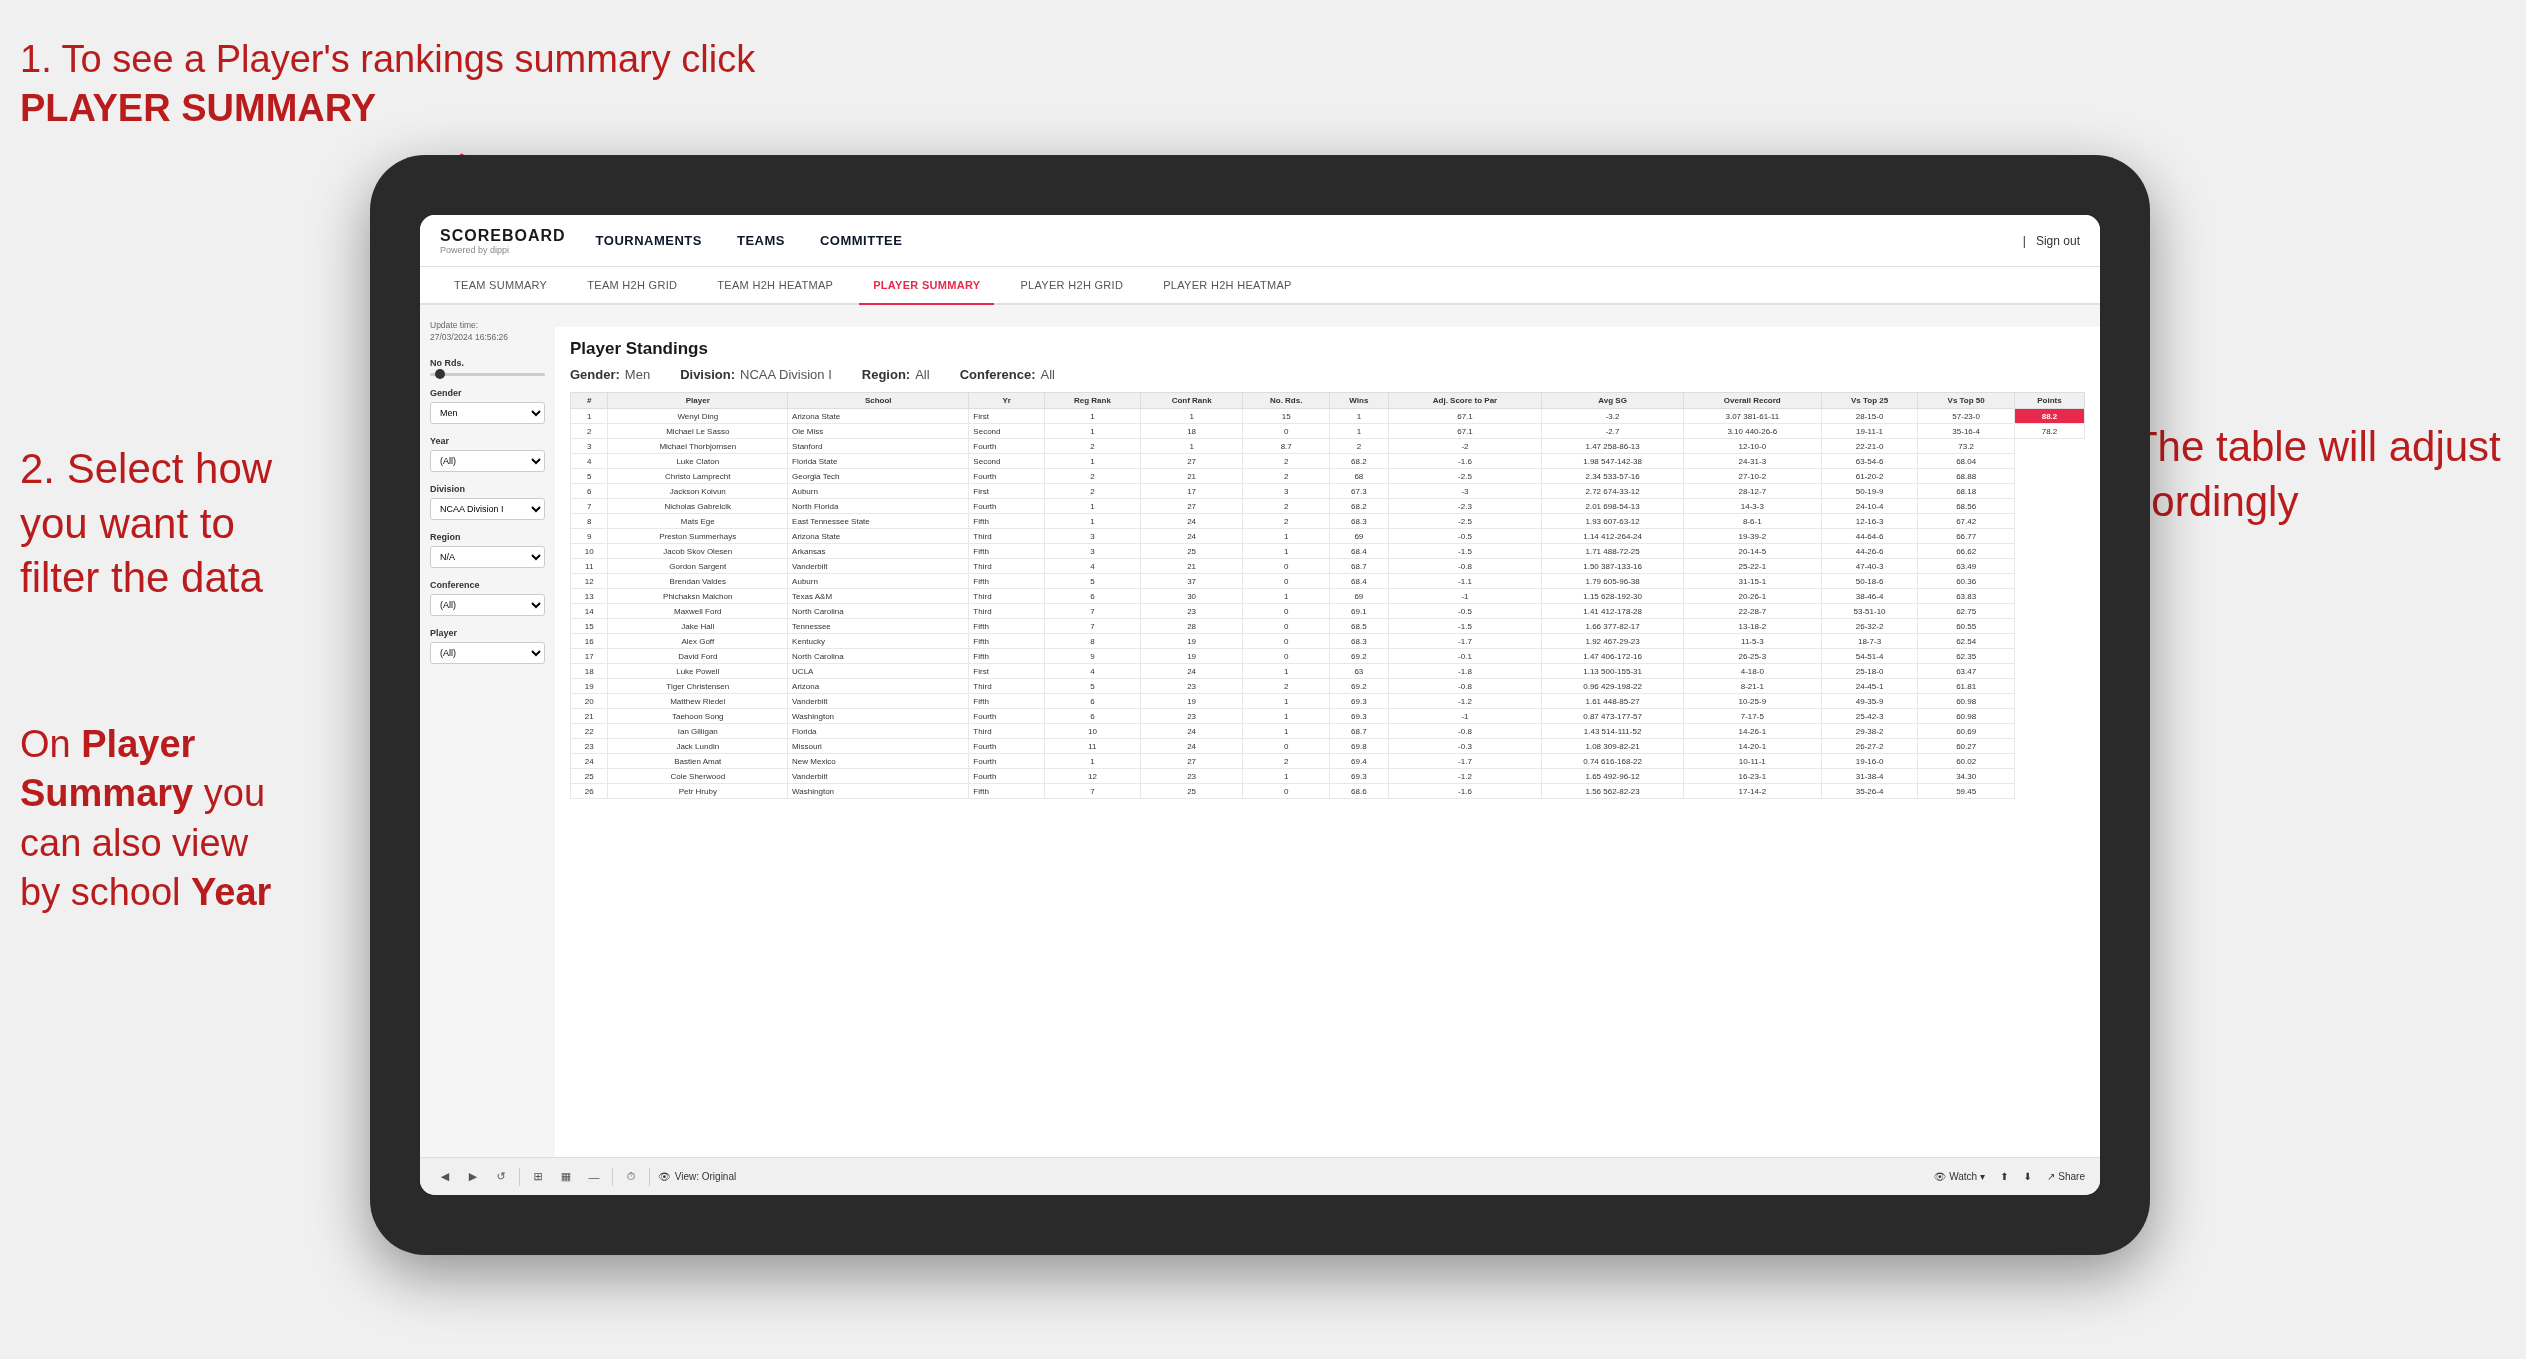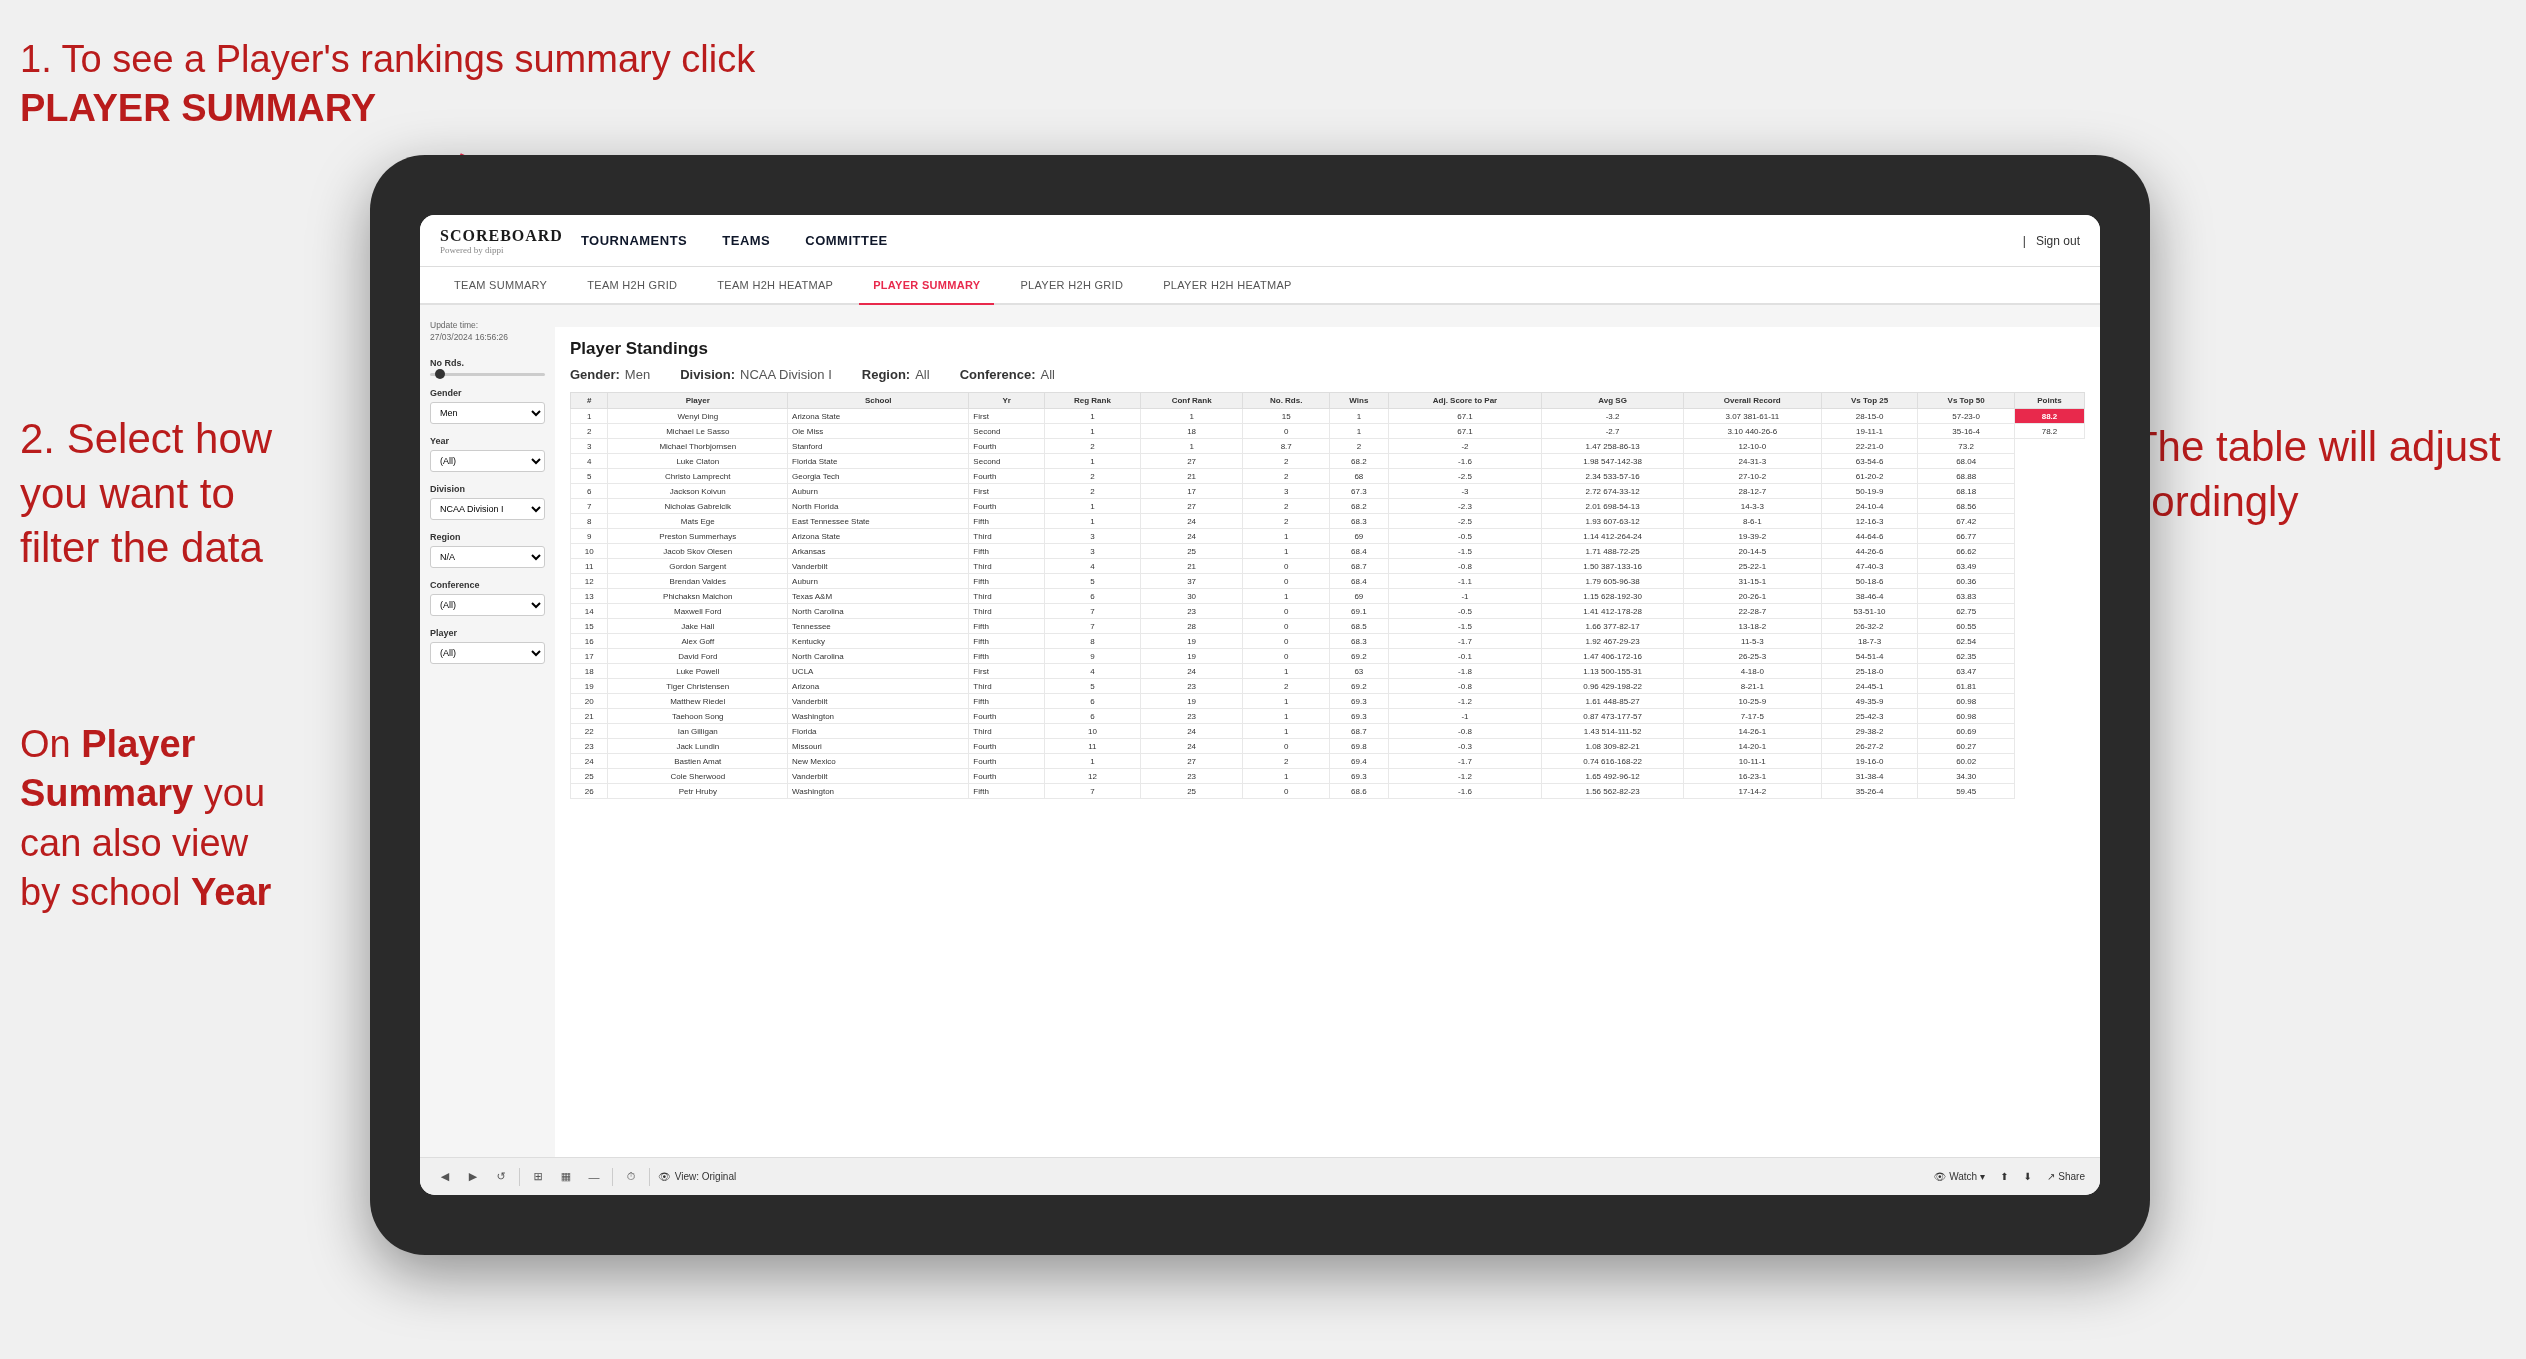--- a/index.html
+++ b/index.html
@@ -20,21 +20,21 @@
       color: #b91c1c;
     }
 
     .annotation-1 {
       top: 35px;
       left: 20px;
       width: 760px;
     }
 
     .annotation-2 {
-      top: 412px;
+      top: 442px;
       left: 20px;
       width: 380px;
     }
 
     .annotation-on {
       top: 680px;
       left: 20px;
       width: 380px;
     }
 
@@ -87,22 +87,21 @@
       padding: 0 20px;
       display: flex;
       align-items: center;
       height: 52px;
       flex-shrink: 0;
     }
 
     .scoreboard-logo {
       display: flex;
       flex-direction: column;
-      margin-right: 18px;
-      font-family: Liberation Serif, serif;
+      margin-right: 30px;
     }
 
     .logo-text {
       font-size: 16px;
       font-weight: 900;
       color: #1a1a1a;
       letter-spacing: 1px;
     }
 
     .logo-sub {

